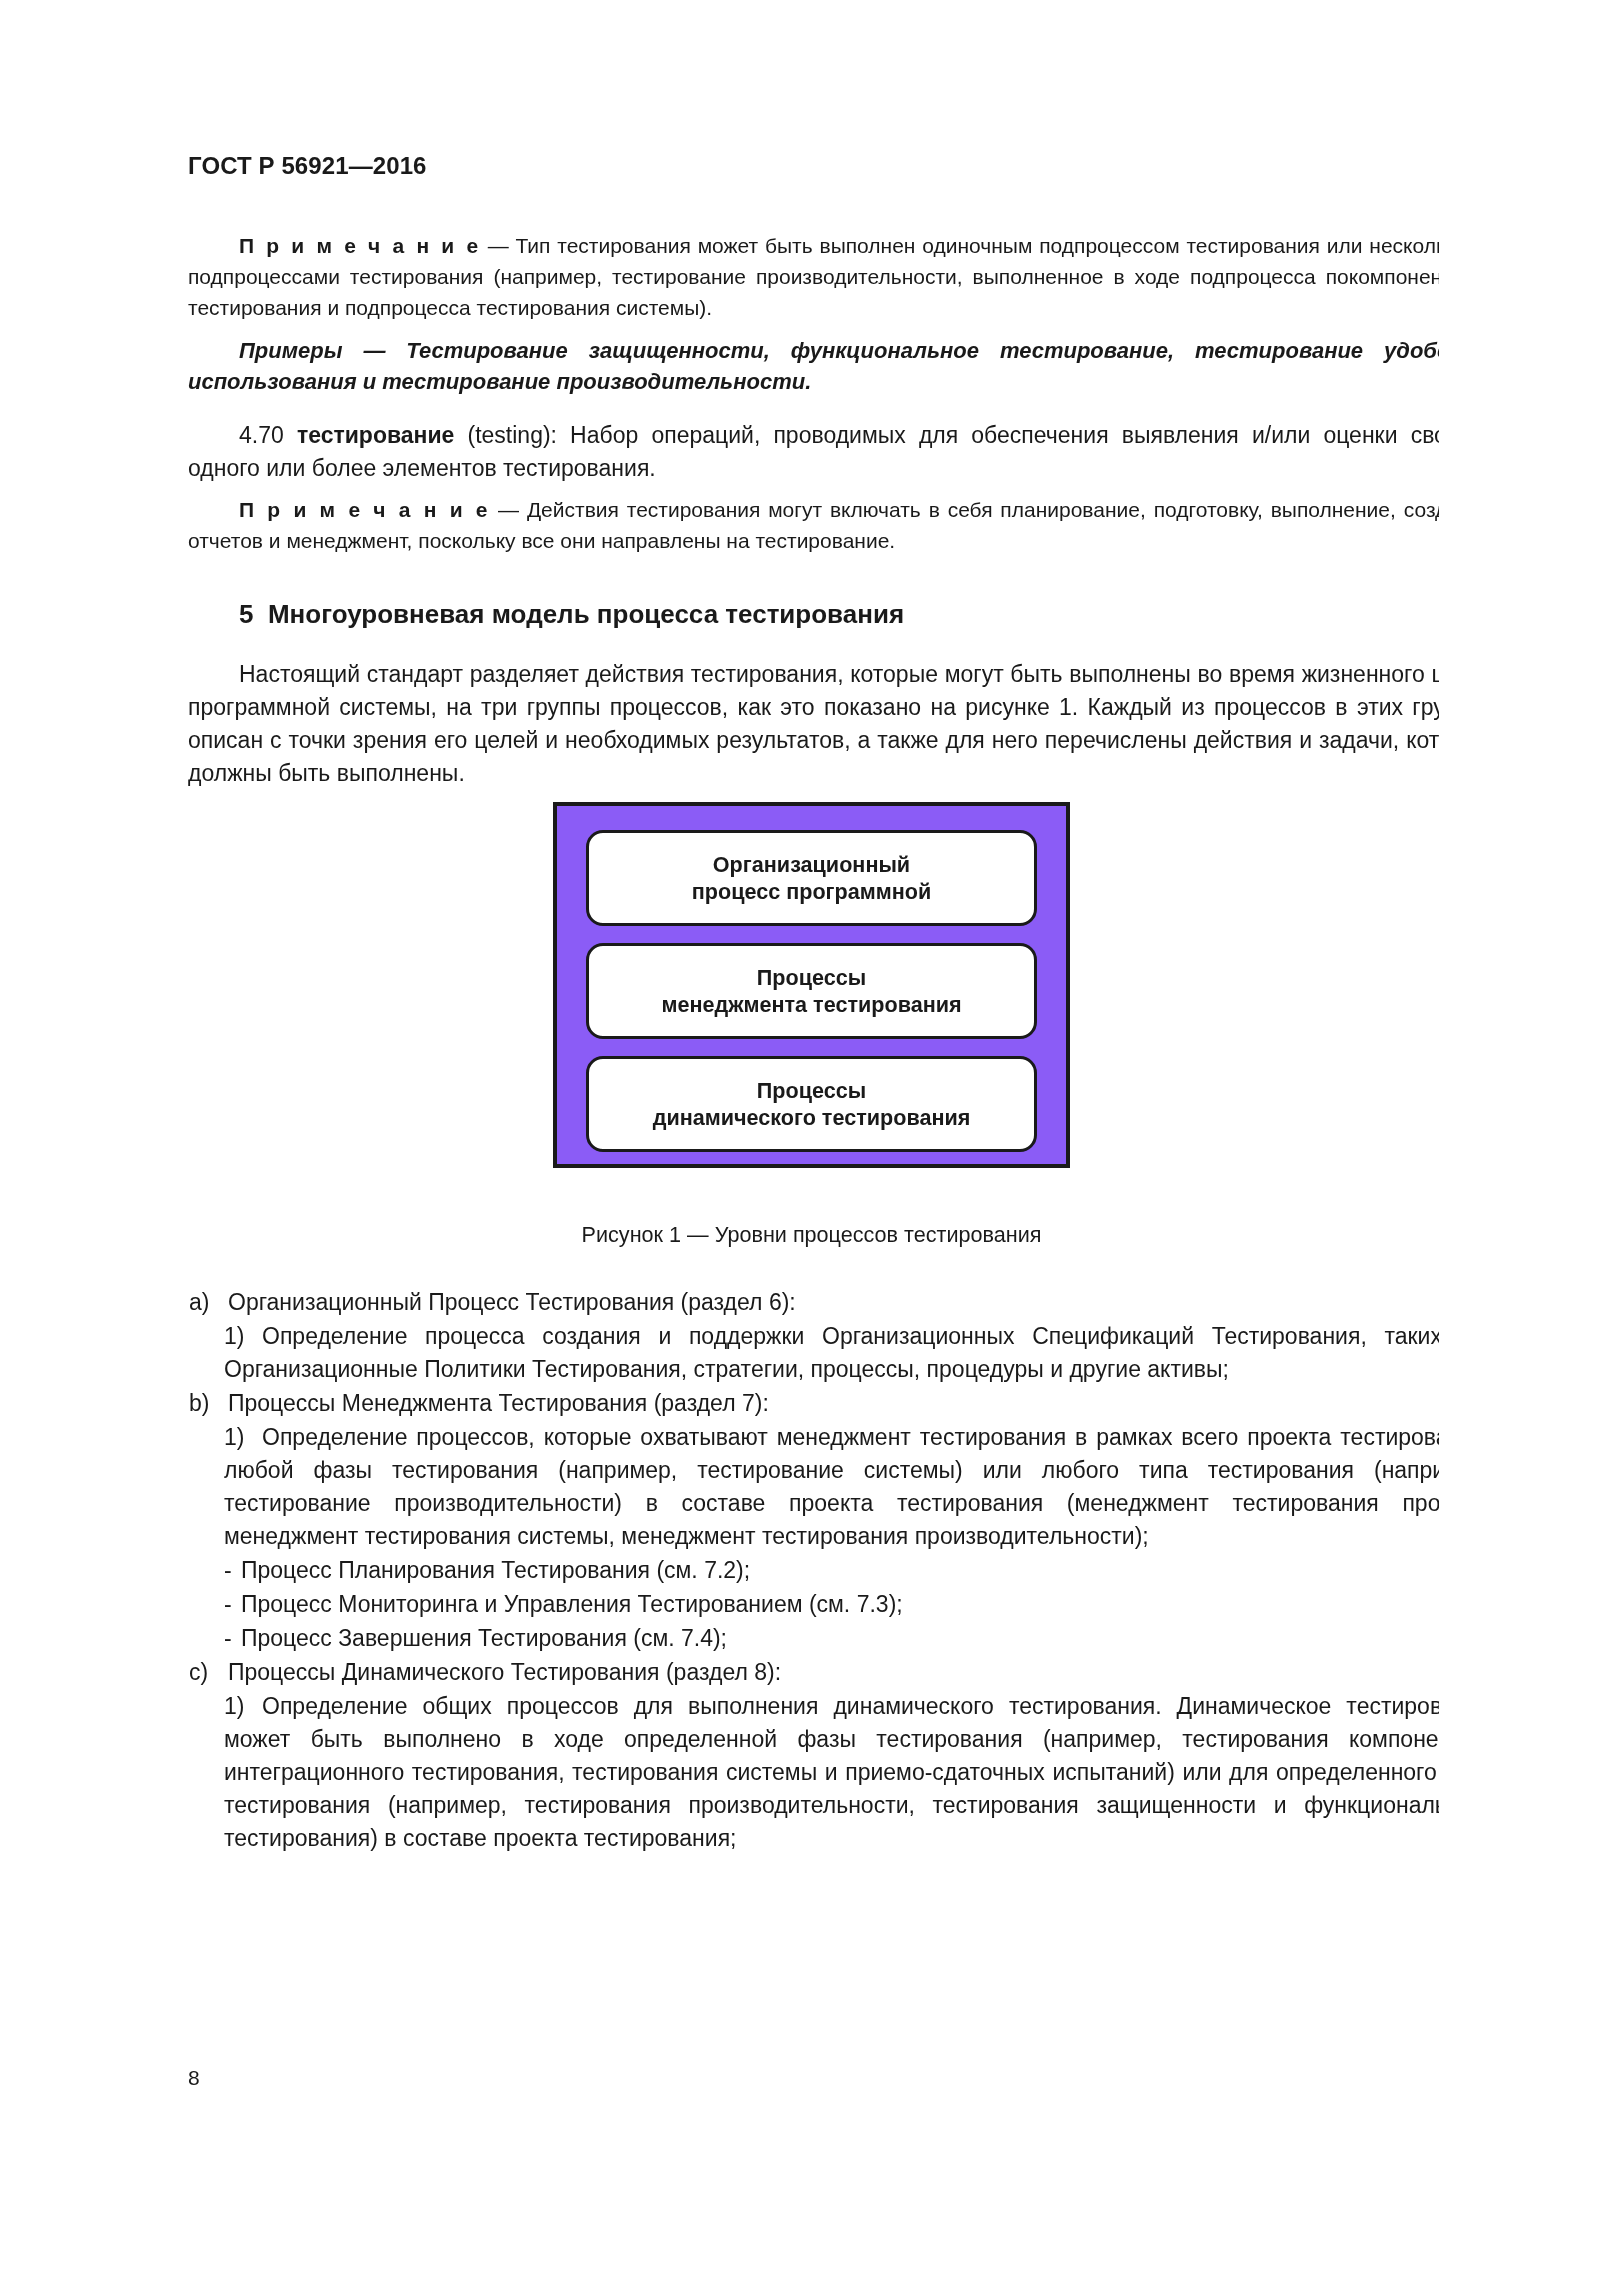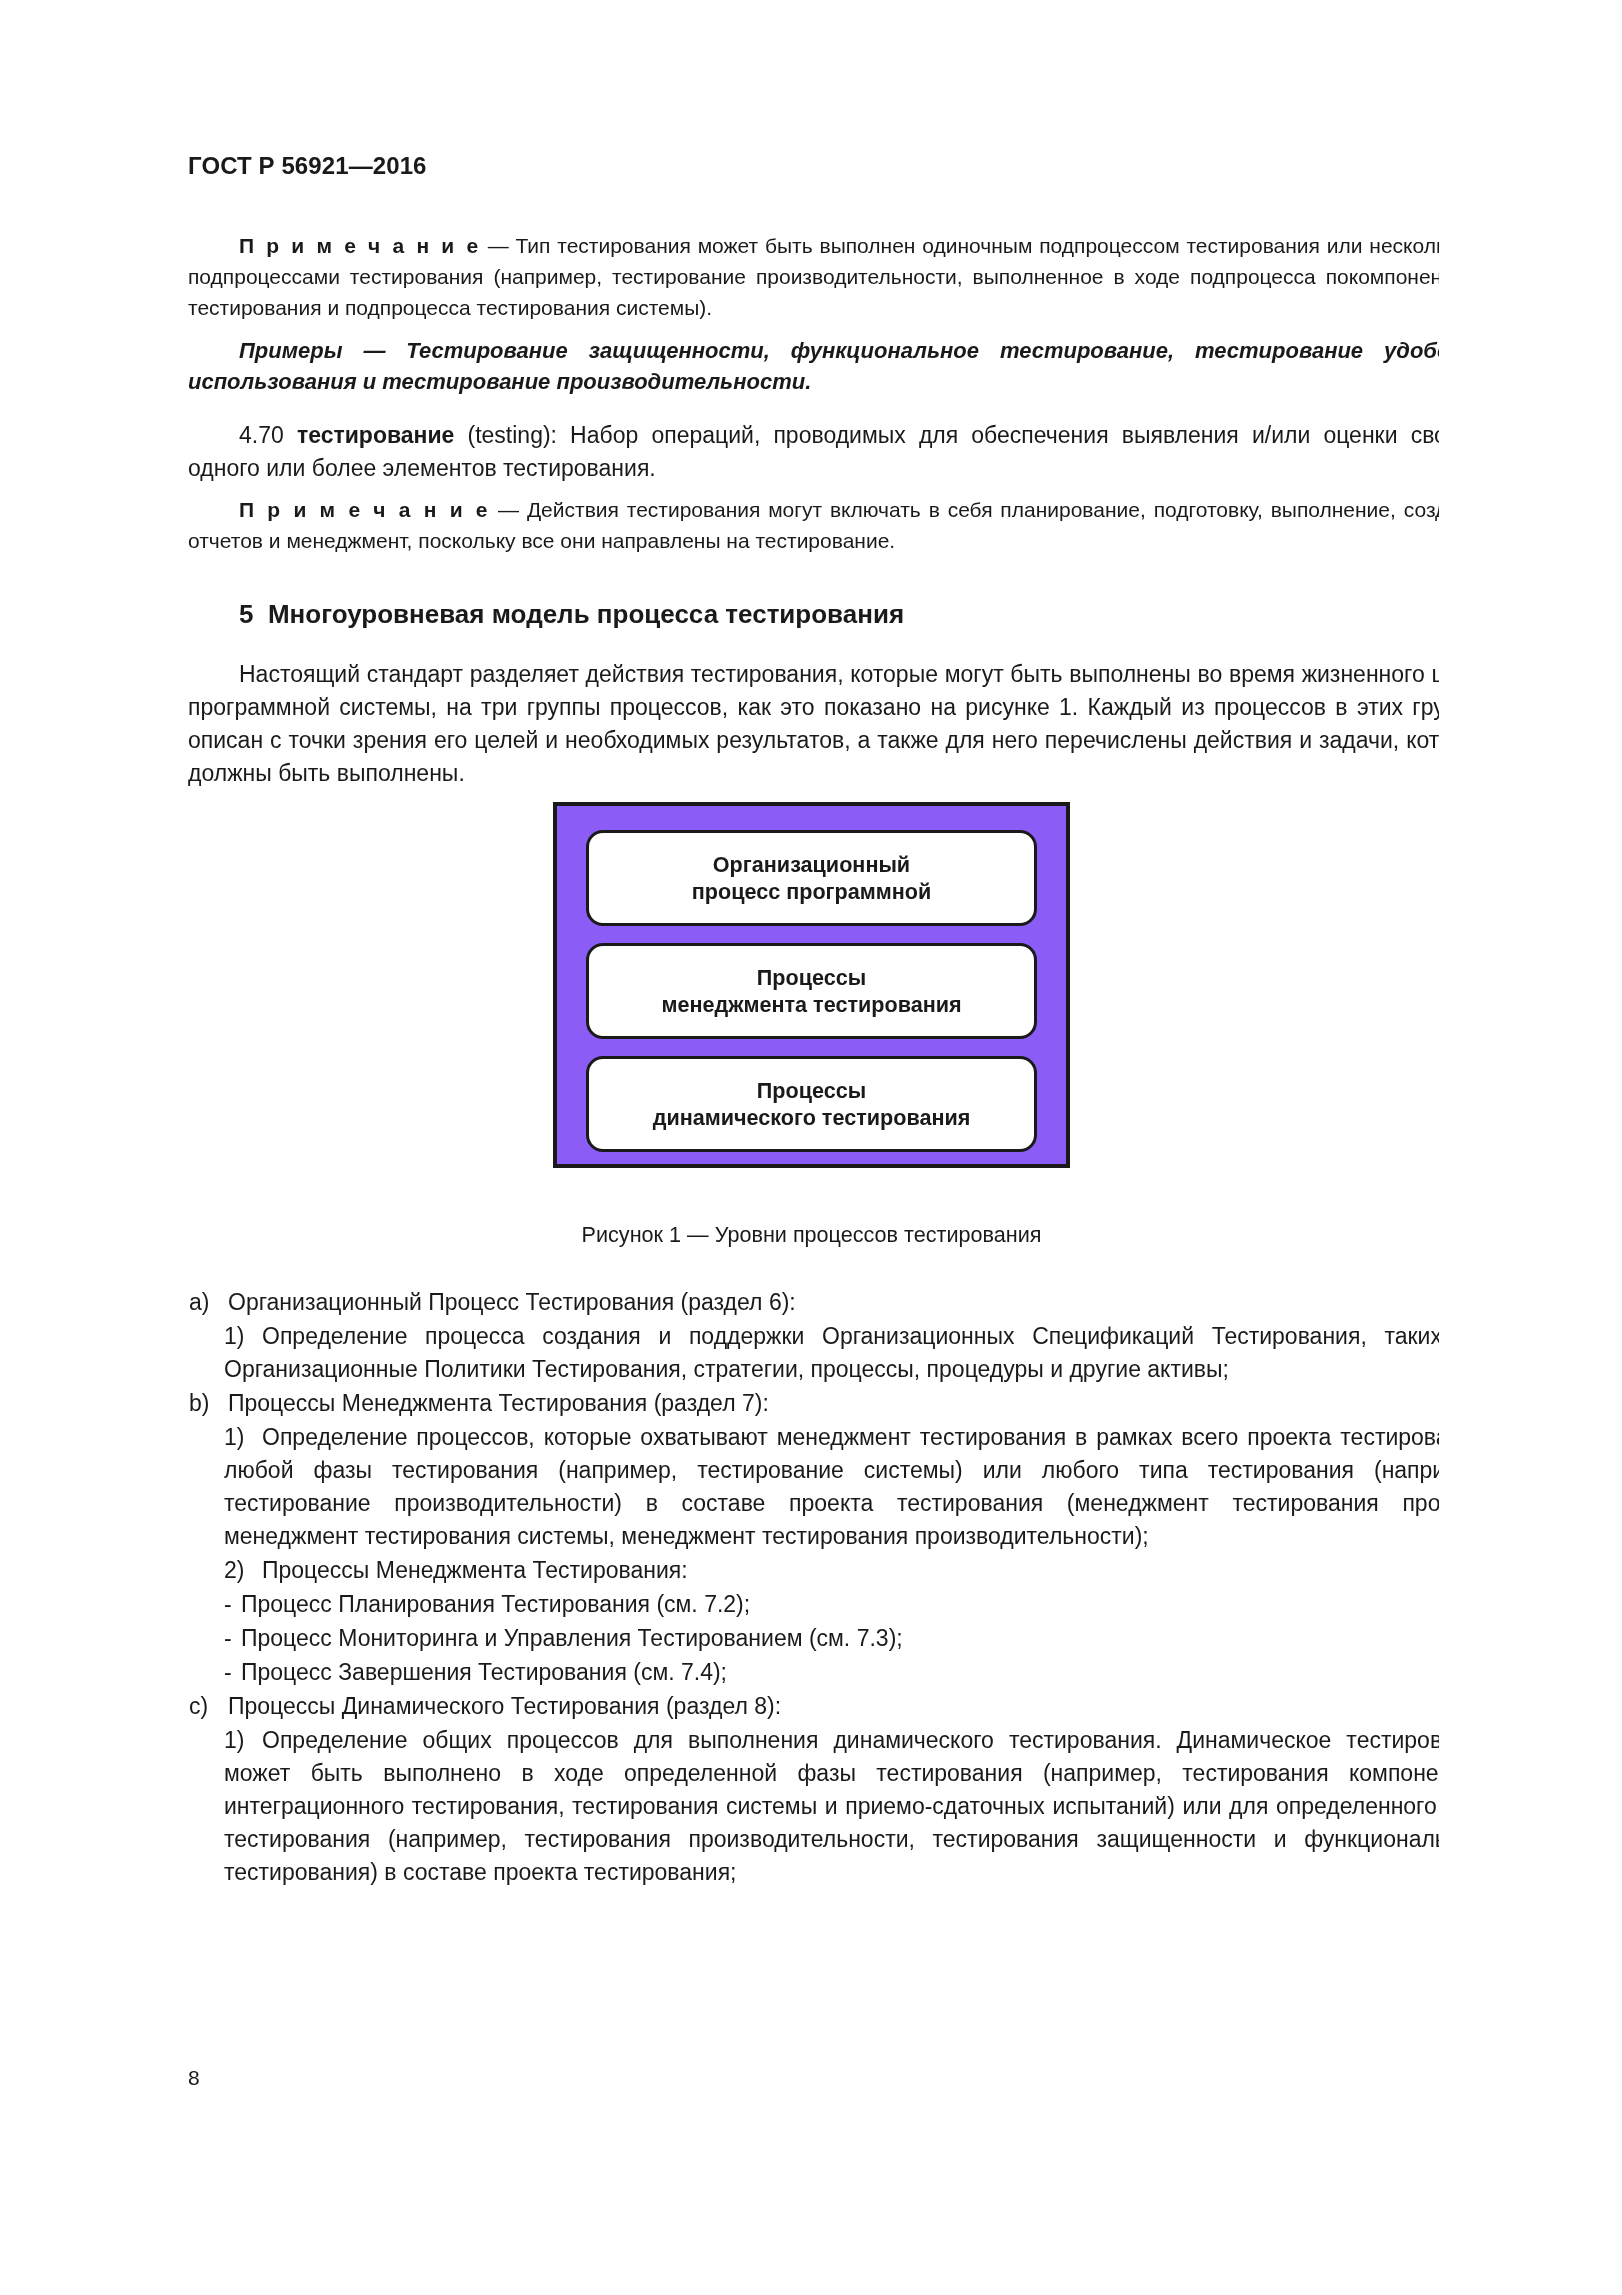--- a/index.html
+++ b/index.html
@@ -229,21 +229,20 @@
 
 
     <p class="li lvl-a"><span class="marker">a)</span><span class="body">Организационный Процесс Тестирования (раздел 6):</span></p>
 
     <p class="li hang"><span class="first-line-marker">1)</span><span class="body">Определение процесса создания и поддержки Организационных Спецификаций Тестирования, таких как Организационные Политики Тестирования, стратегии, процессы, процедуры и другие активы;</span></p>
 
     <p class="li lvl-a"><span class="marker">b)</span><span class="body">Процессы Менеджмента Тестирования (раздел 7):</span></p>
 
     <p class="li hang"><span class="first-line-marker">1)</span><span class="body">Определение процессов, которые охватывают менеджмент тестирования в рамках всего проекта тестирования, любой фазы тестирования (например, тестирование системы) или любого типа тестирования (например, тестирование производительности) в составе проекта тестирования (менеджмент тестирования проекта, менеджмент тестирования системы, менеджмент тестирования производительности);</span></p>
 
-    <p class="li lvl-1"><span class="marker">2)</span><span class="body">Процессы Менеджмента Тестирования:</span></p>
 
     <p class="li lvl-d"><span class="marker">-</span><span class="body">Процесс Планирования Тестирования (см. 7.2);</span></p>
 
     <p class="li lvl-d"><span class="marker">-</span><span class="body">Процесс Мониторинга и Управления Тестированием (см. 7.3);</span></p>
 
     <p class="li lvl-d"><span class="marker">-</span><span class="body">Процесс Завершения Тестирования (см. 7.4);</span></p>
 
     <p class="li lvl-a"><span class="marker">c)</span><span class="body">Процессы Динамического Тестирования (раздел 8):</span></p>
 
     <p class="li hang"><span class="first-line-marker">1)</span><span class="body">Определение общих процессов для выполнения динамического тестирования. Динамическое тестирование может быть выполнено в ходе определенной фазы тестирования (например, тестирования компонентов, интеграционного тестирования, тестирования системы и приемо-сдаточных испытаний) или для определенного типа тестирования (например, тестирования производительности, тестирования защищенности и функционального тестирования) в составе проекта тестирования;</span></p>

